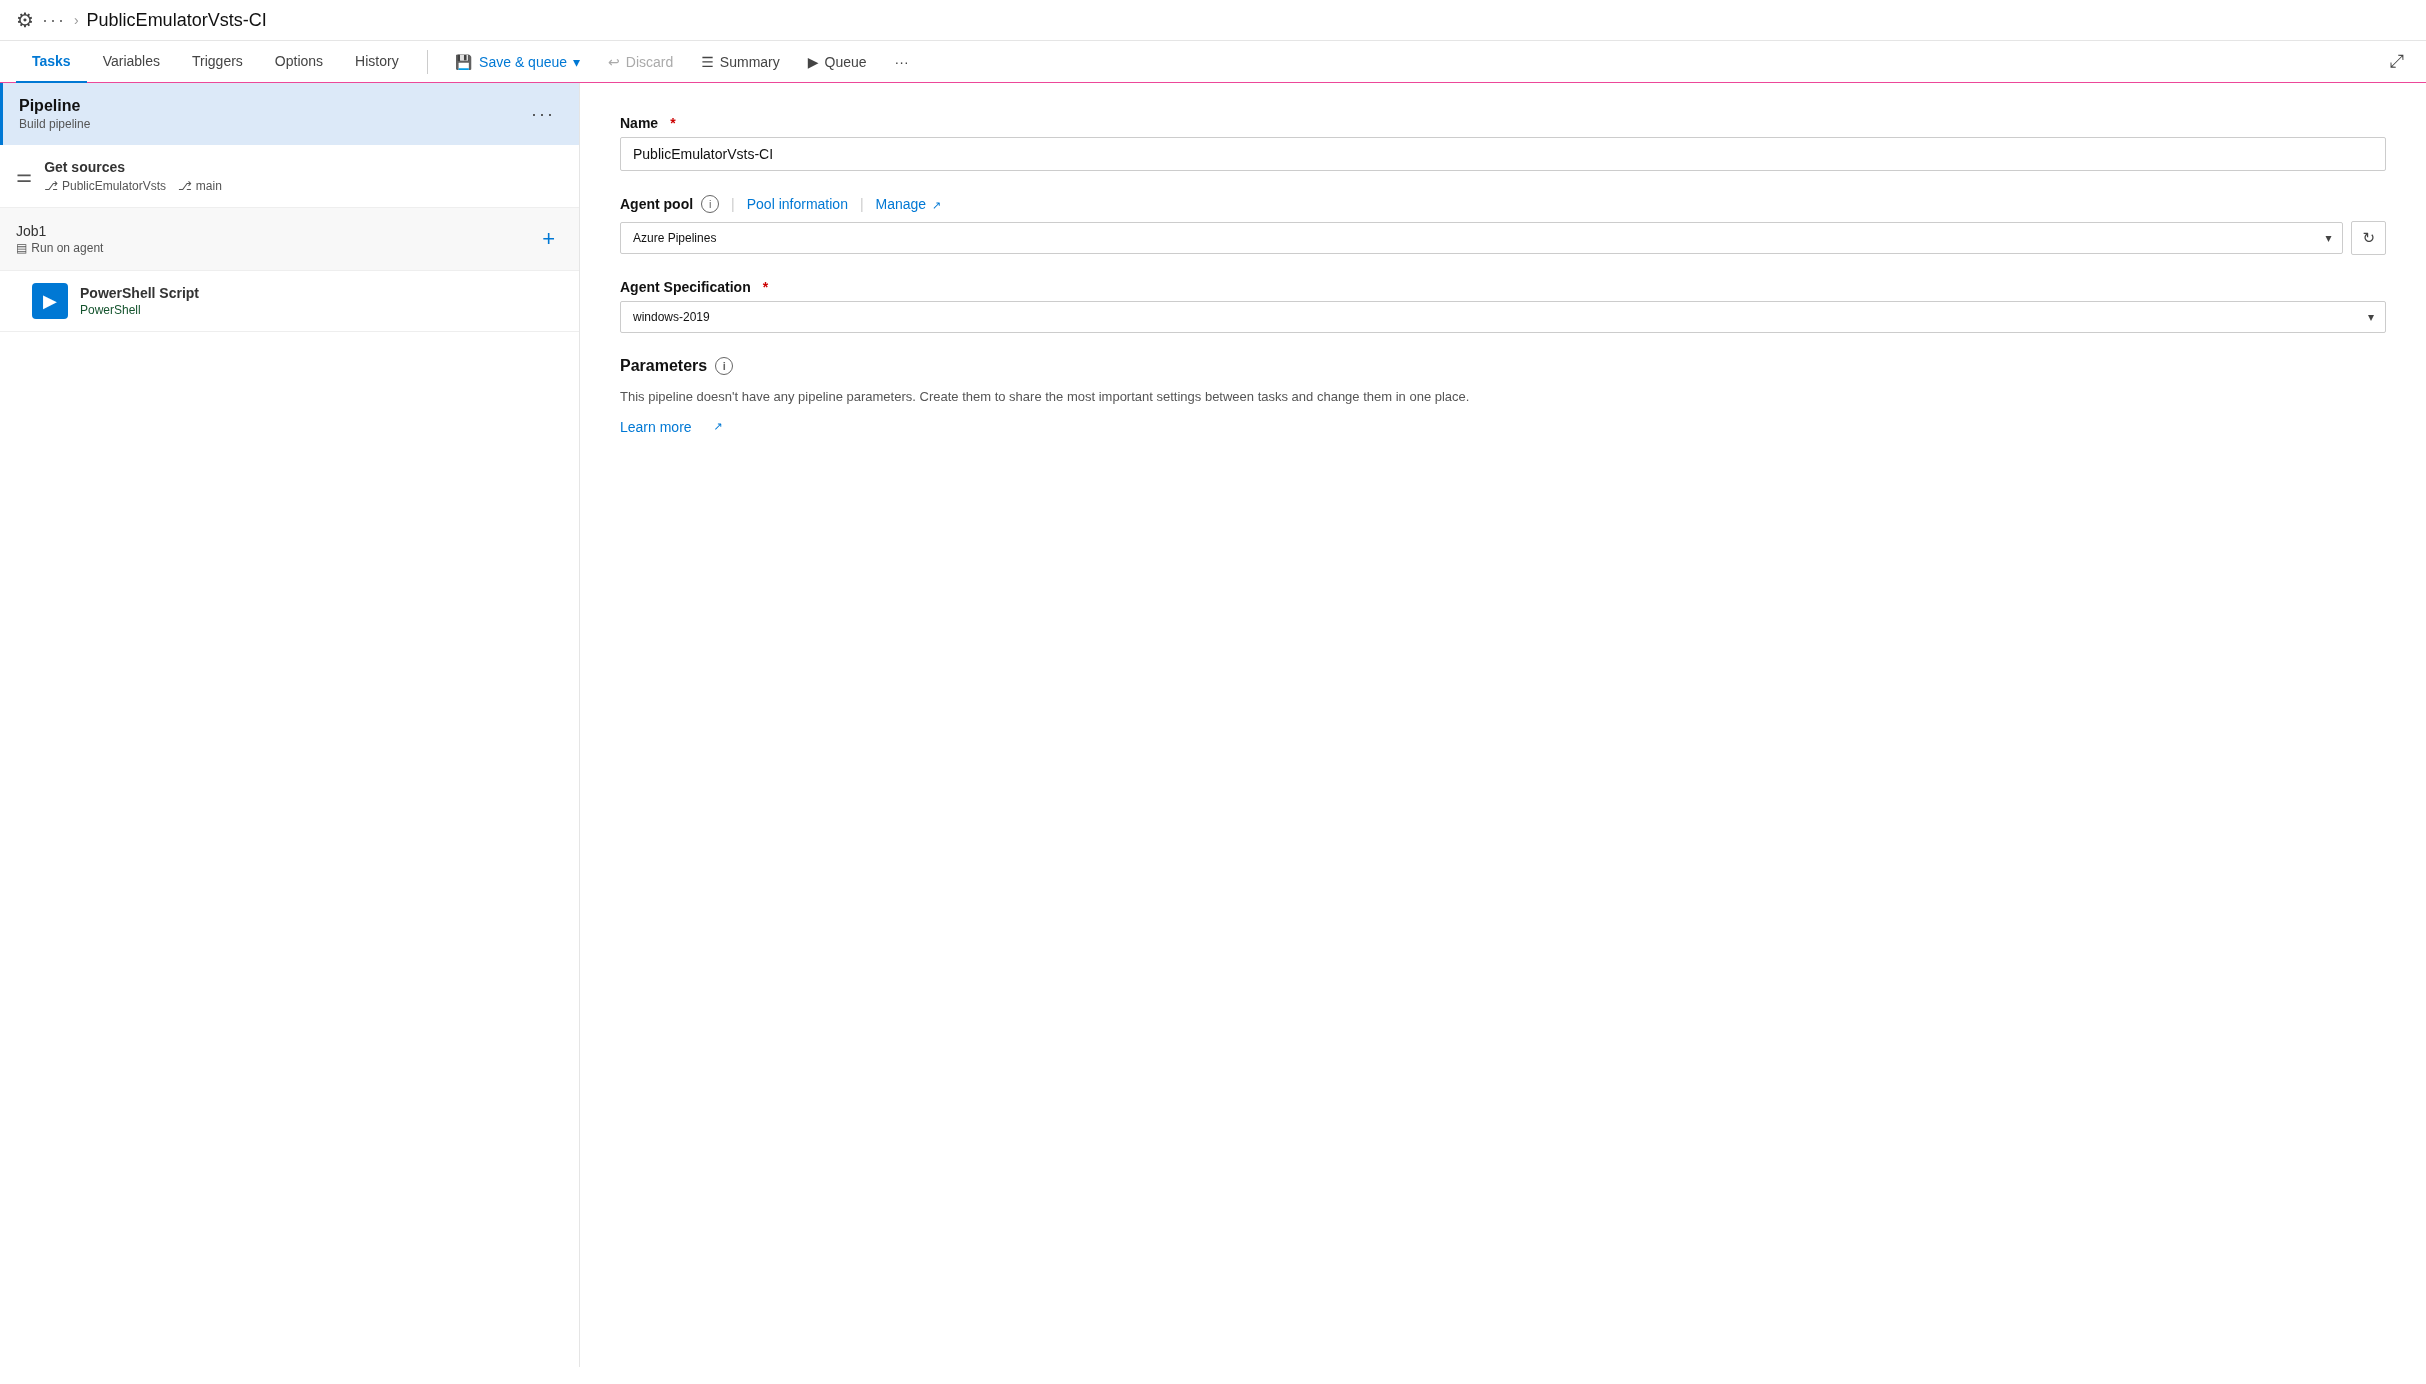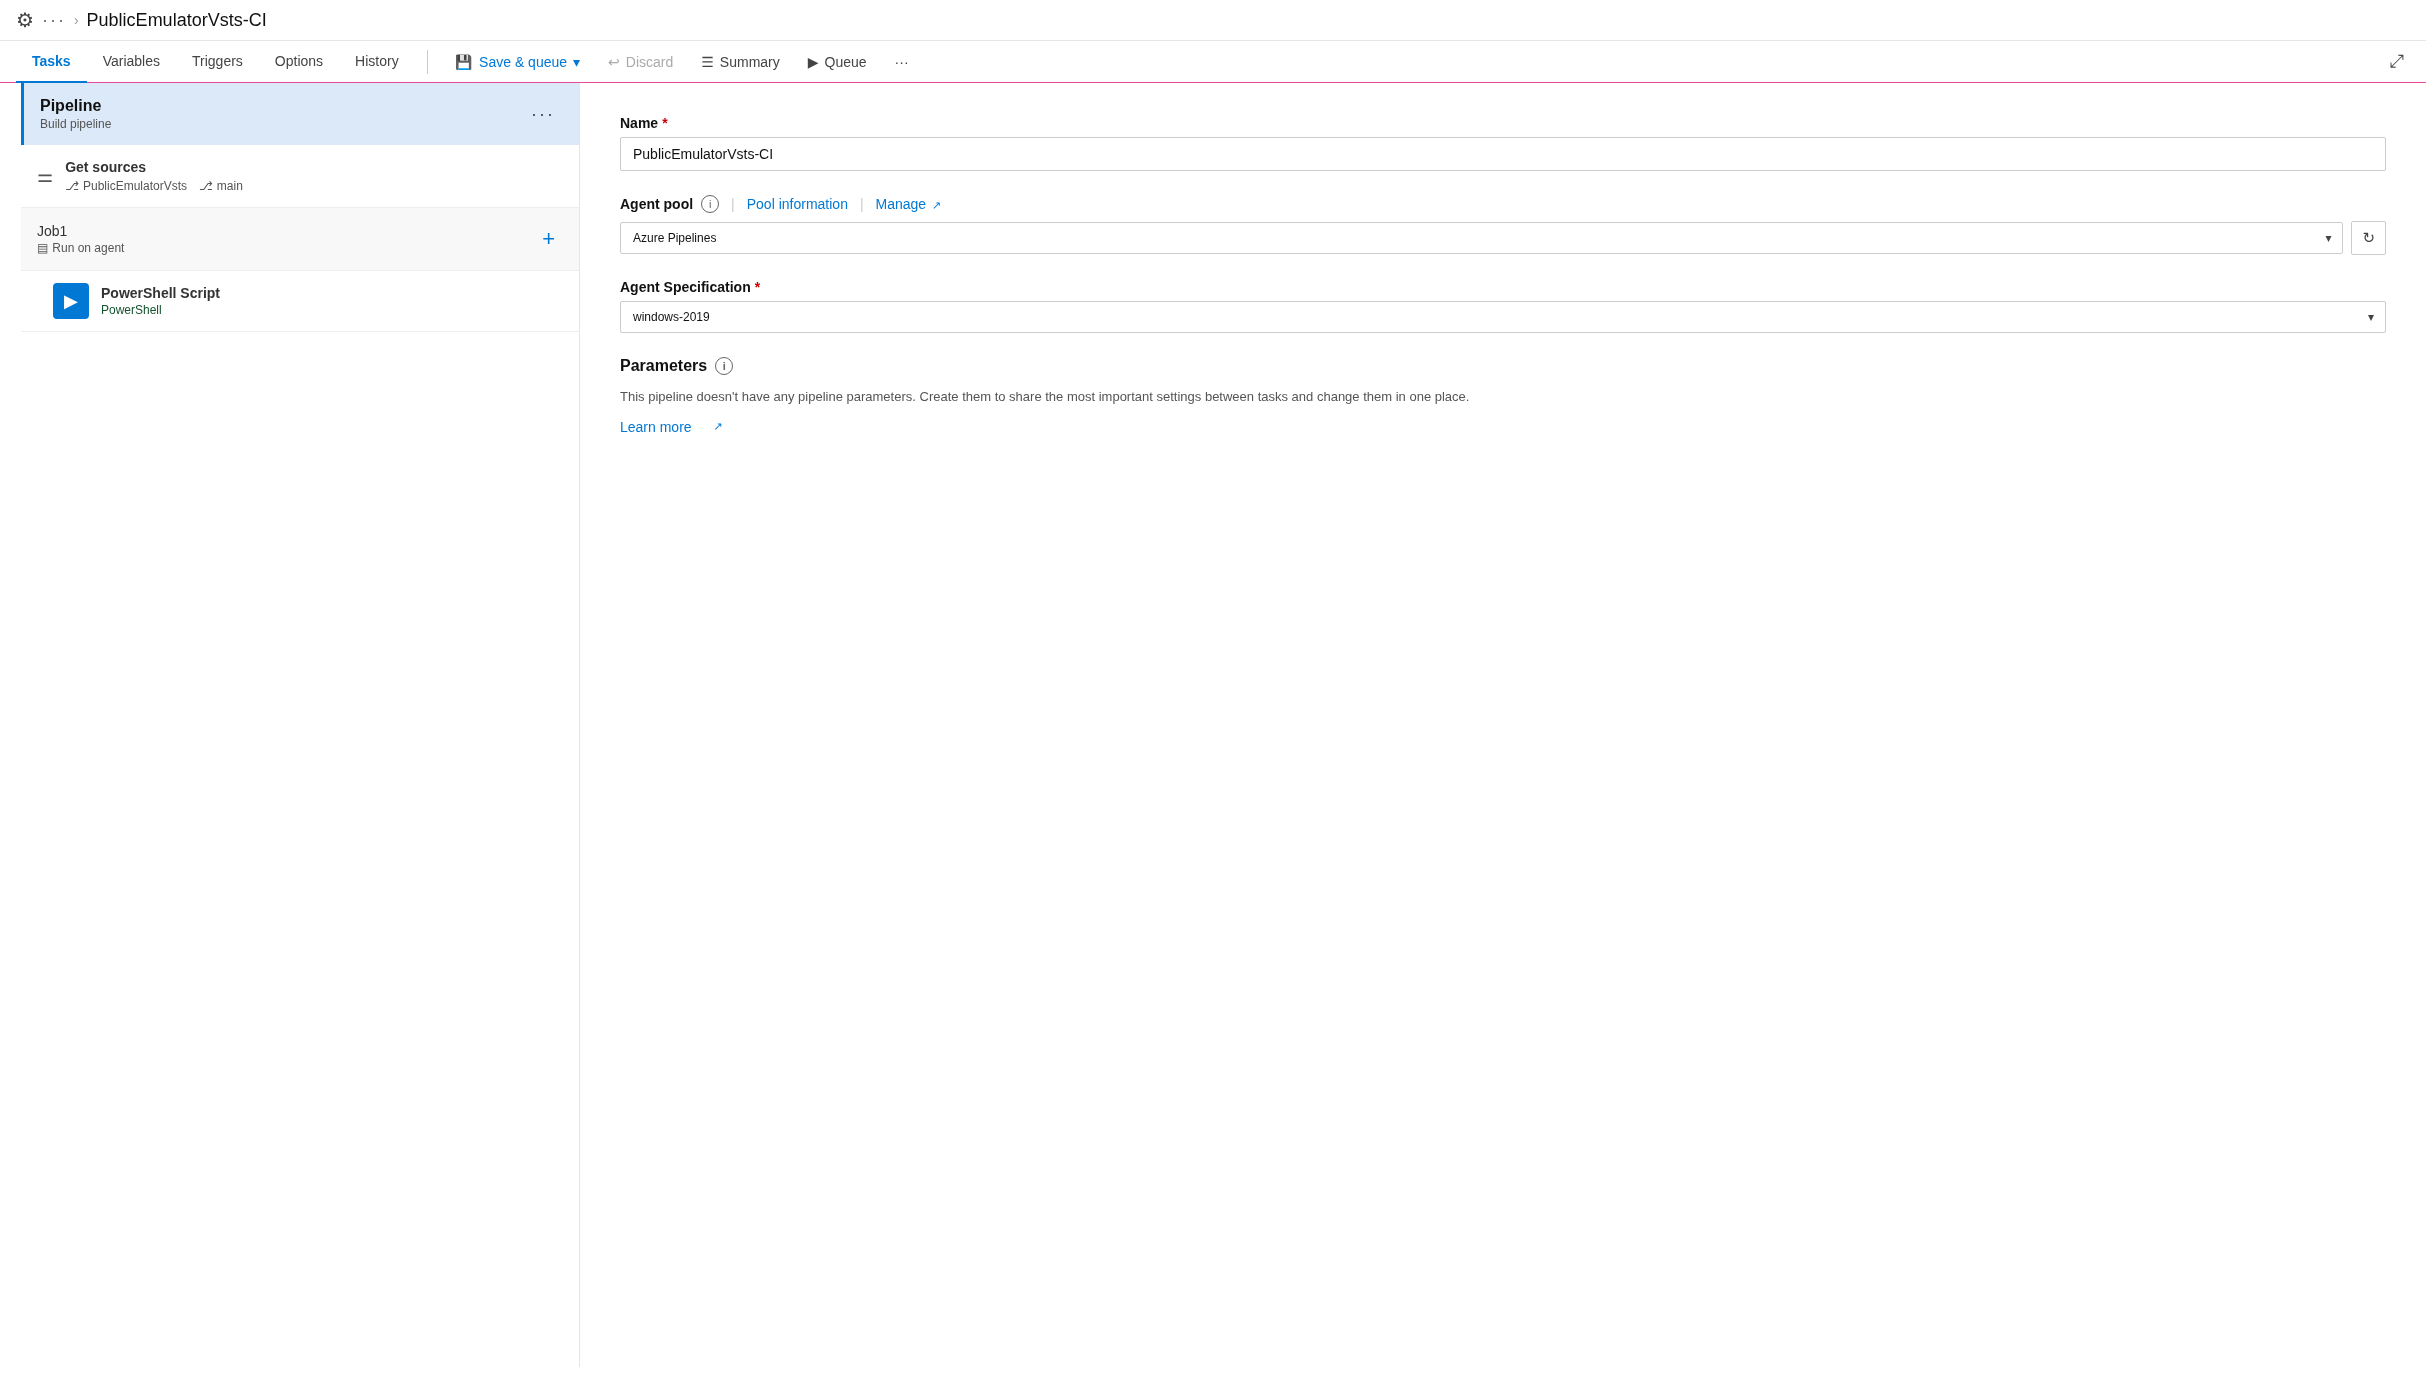--- a/index.html
+++ b/index.html
@@ -81,21 +81,20 @@
       height: calc(100vh - 100px);
     }
 
     
     .left-panel {
       width: 580px;
       min-width: 580px;
       border-right: 1px solid #e5e5e5;
       overflow-y: auto;
       background: #fff;
-      padding-left: 21px;
     }
 
     
     .pipeline-item {
       background: #dce9f8;
       border-left: 3px solid #0078d4;
       padding: 14px 16px;
       display: flex;
       align-items: center;
       justify-content: space-between;
@@ -183,21 +182,21 @@
 
     
     .form-group { margin-bottom: 24px; }
     .form-label {
       font-size: 14px;
       font-weight: 600;
       color: #111;
       margin-bottom: 6px;
       display: flex;
       align-items: center;
-      gap: 4px;
+      gap: 12px;
     }
     .required-star { color: #c00; }
     .form-input {
       width: 100%;
       padding: 8px 12px;
       border: 1px solid #ccc;
       border-radius: 2px;
       font-size: 14px;
       color: #111;
       outline: none;

